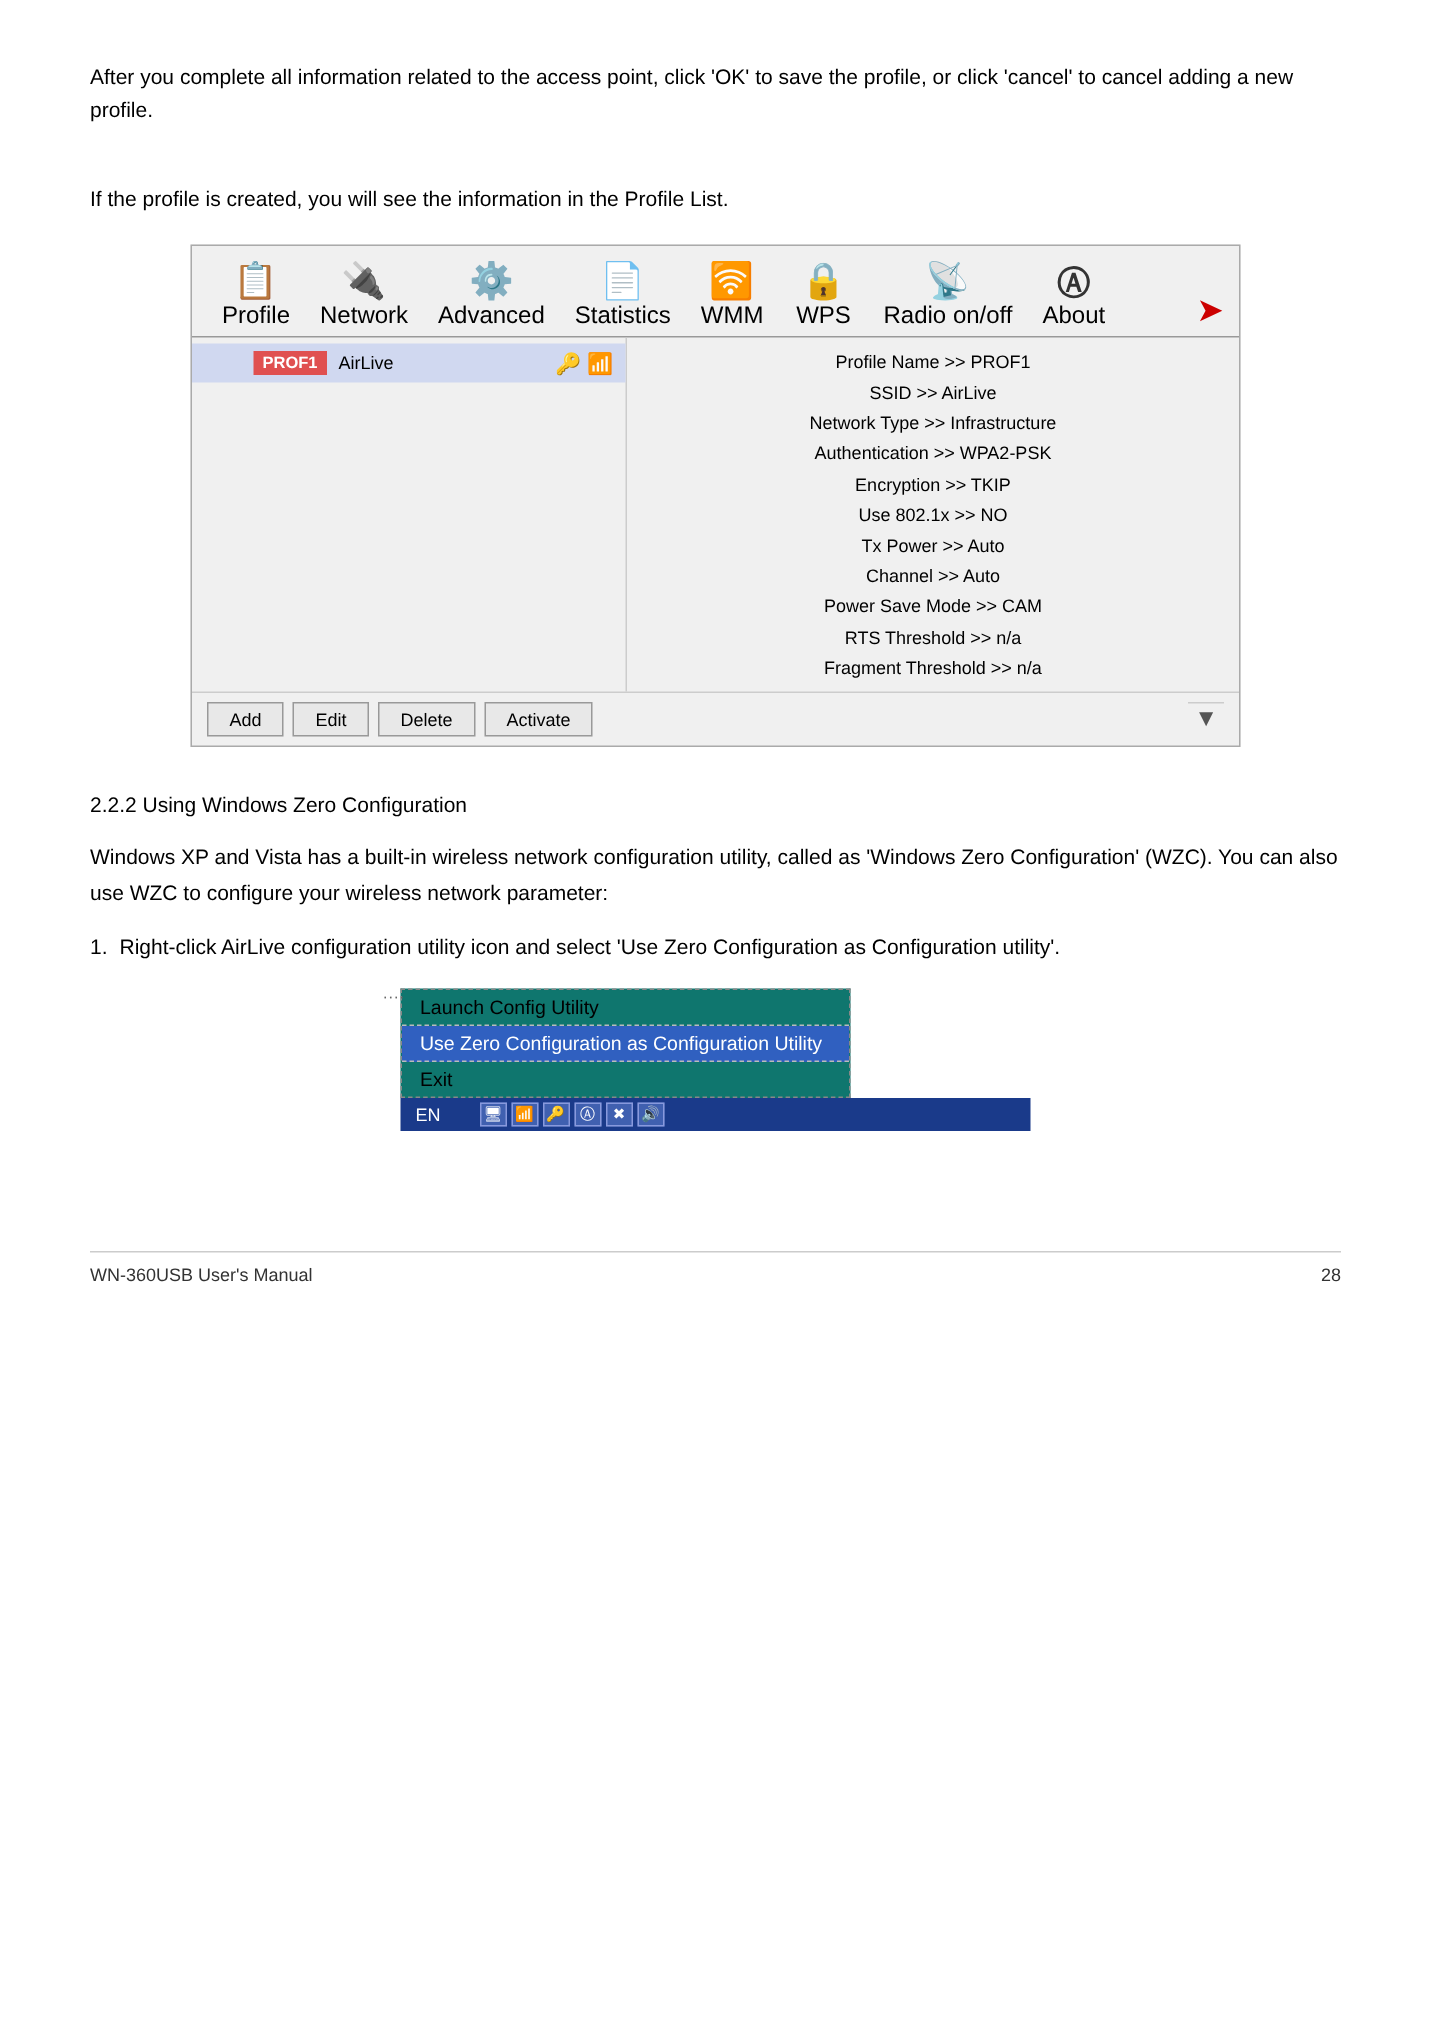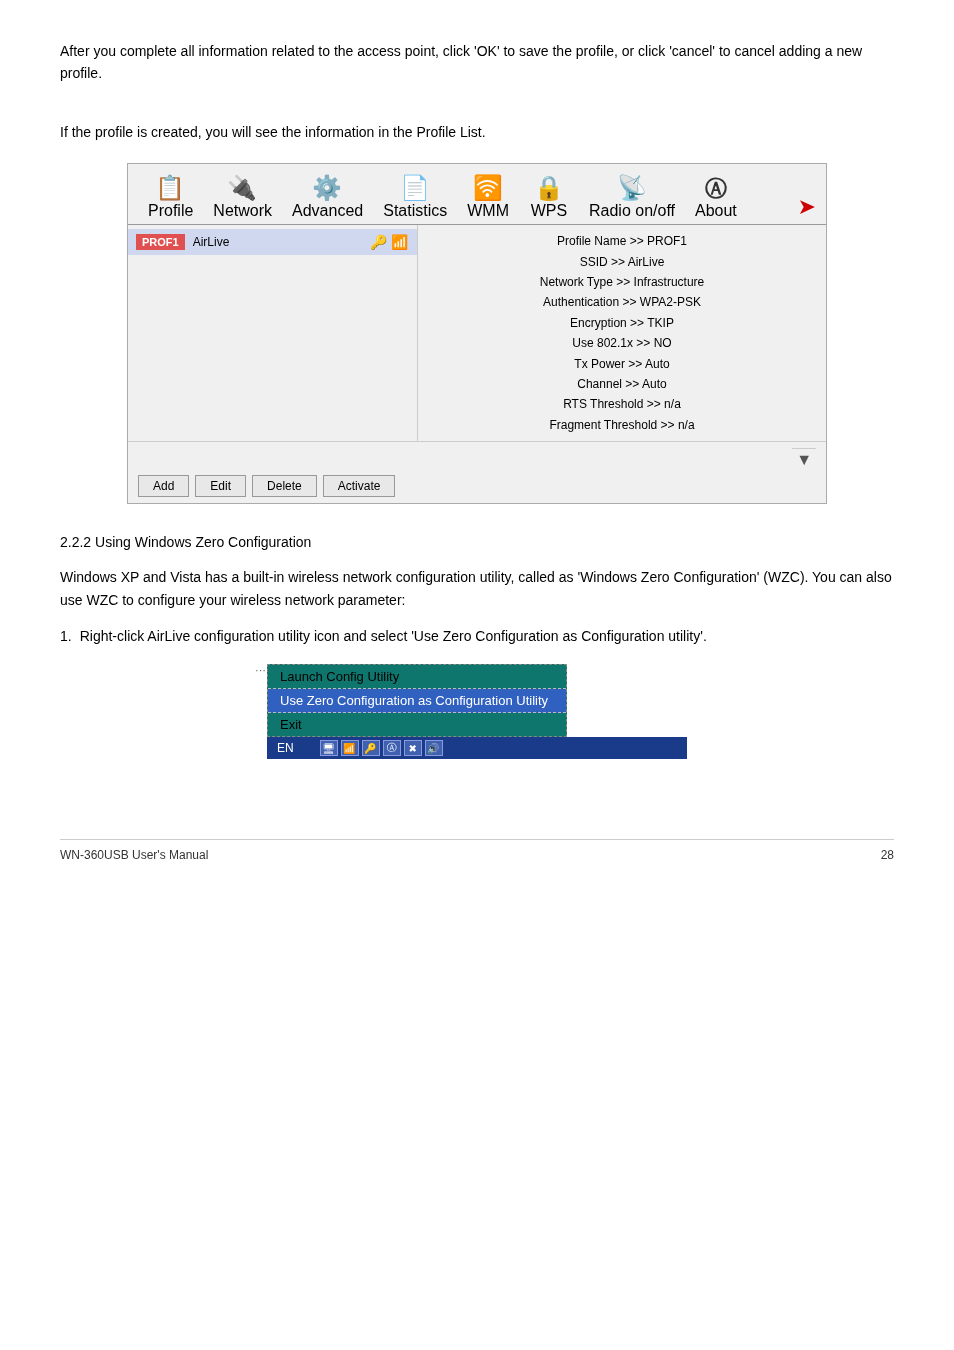--- a/index.html
+++ b/index.html
@@ -87,20 +87,21 @@
     }
     .profile-name-cell {
       background: #e05050;
       color: #fff;
       font-size: 11px;
       font-weight: bold;
       padding: 2px 6px;
       margin-right: 8px;
       min-width: 45px;
       text-align: center;
+      margin-left: 33px;
     }
     .profile-ssid {
       font-size: 12px;
       flex: 1;
     }
     .profile-icons {
       display: flex;
       gap: 4px;
       font-size: 14px;
     }
@@ -118,21 +119,20 @@
       padding: 6px 10px;
       gap: 6px;
       border-top: 1px solid #ccc;
     }
     .btn {
       background: #e8e8e8;
       border: 1px solid #999;
       padding: 3px 14px;
       font-size: 12px;
       cursor: pointer;
-      margin-top: 27px;
     }
     .scroll-arrow {
       text-align: right;
       padding: 2px 4px;
       font-size: 16px;
       color: #555;
       border-top: 1px solid #ccc;
     }
     
     .section-heading {
@@ -283,20 +283,21 @@
 
     <div class="right-panel">
       <div>Profile Name &gt;&gt; PROF1</div>
       <div>SSID &gt;&gt; AirLive</div>
       <div>Network Type &gt;&gt; Infrastructure</div>
       <div>Authentication &gt;&gt; WPA2-PSK</div>
       <div>Encryption &gt;&gt; TKIP</div>
       <div>Use 802.1x &gt;&gt; NO</div>
       <div>Tx Power &gt;&gt; Auto</div>
       <div>Channel &gt;&gt; Auto</div>
+      <div>Power Save Mode &gt;&gt; CAM</div>
       <div>RTS Threshold &gt;&gt; n/a</div>
       <div>Fragment Threshold &gt;&gt; n/a</div>
     </div>
   </div>
 
   <div class="buttons-row">
     <button class="btn">Add</button>
     <button class="btn">Edit</button>
     <button class="btn">Delete</button>
     <button class="btn">Activate</button>

